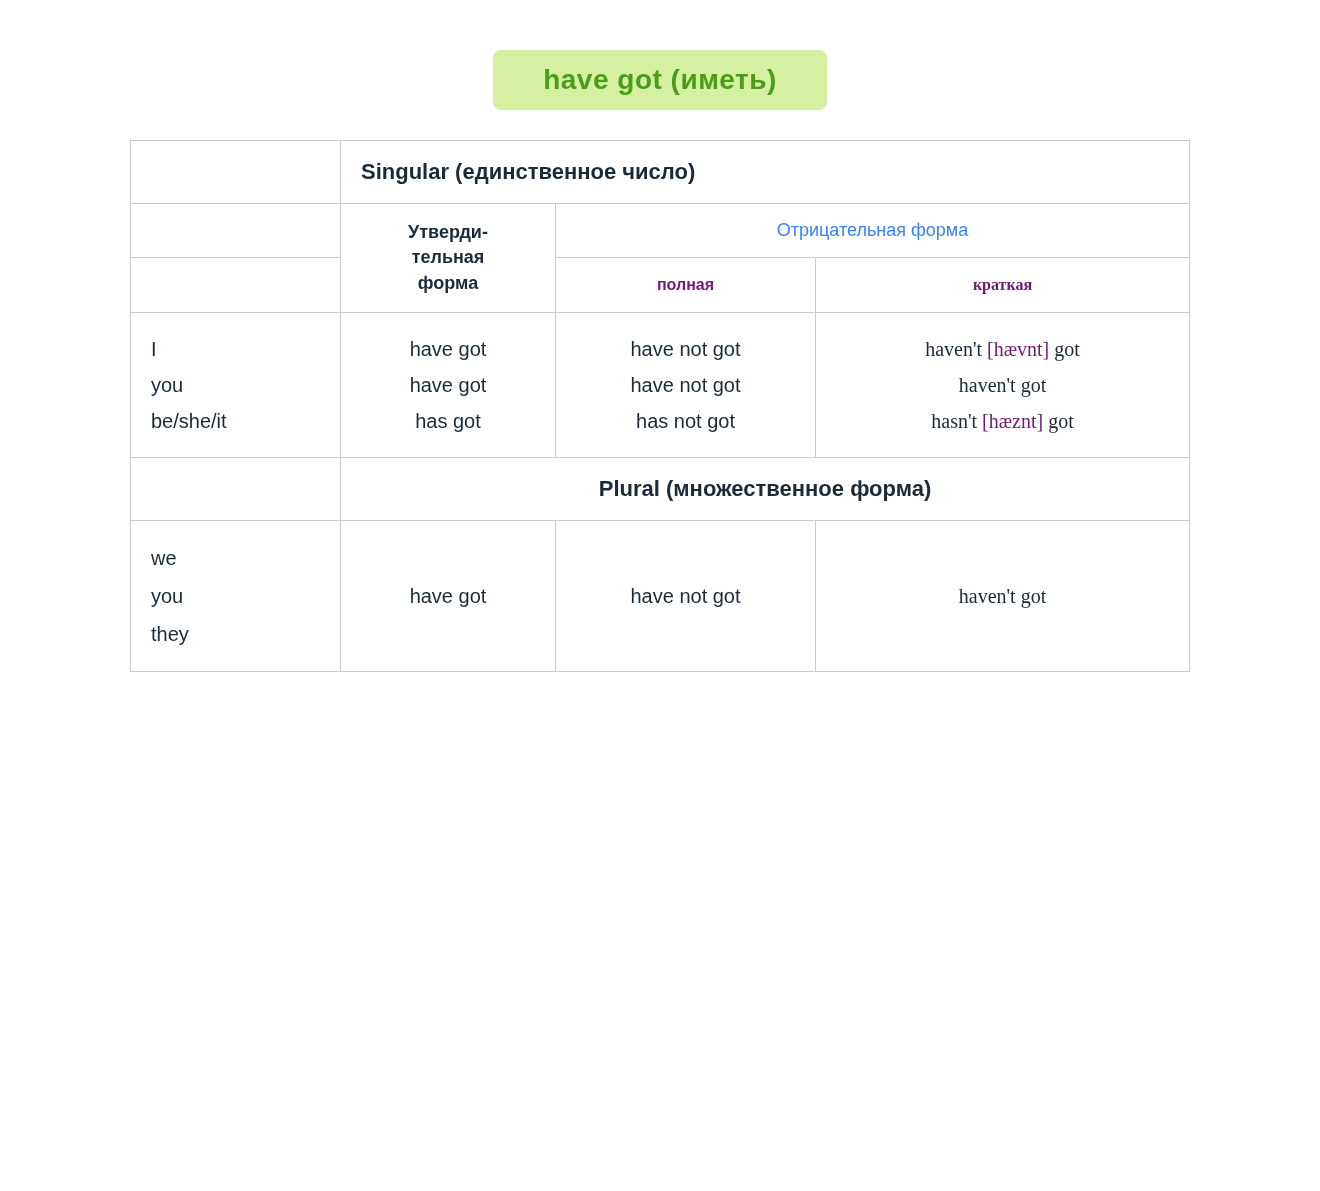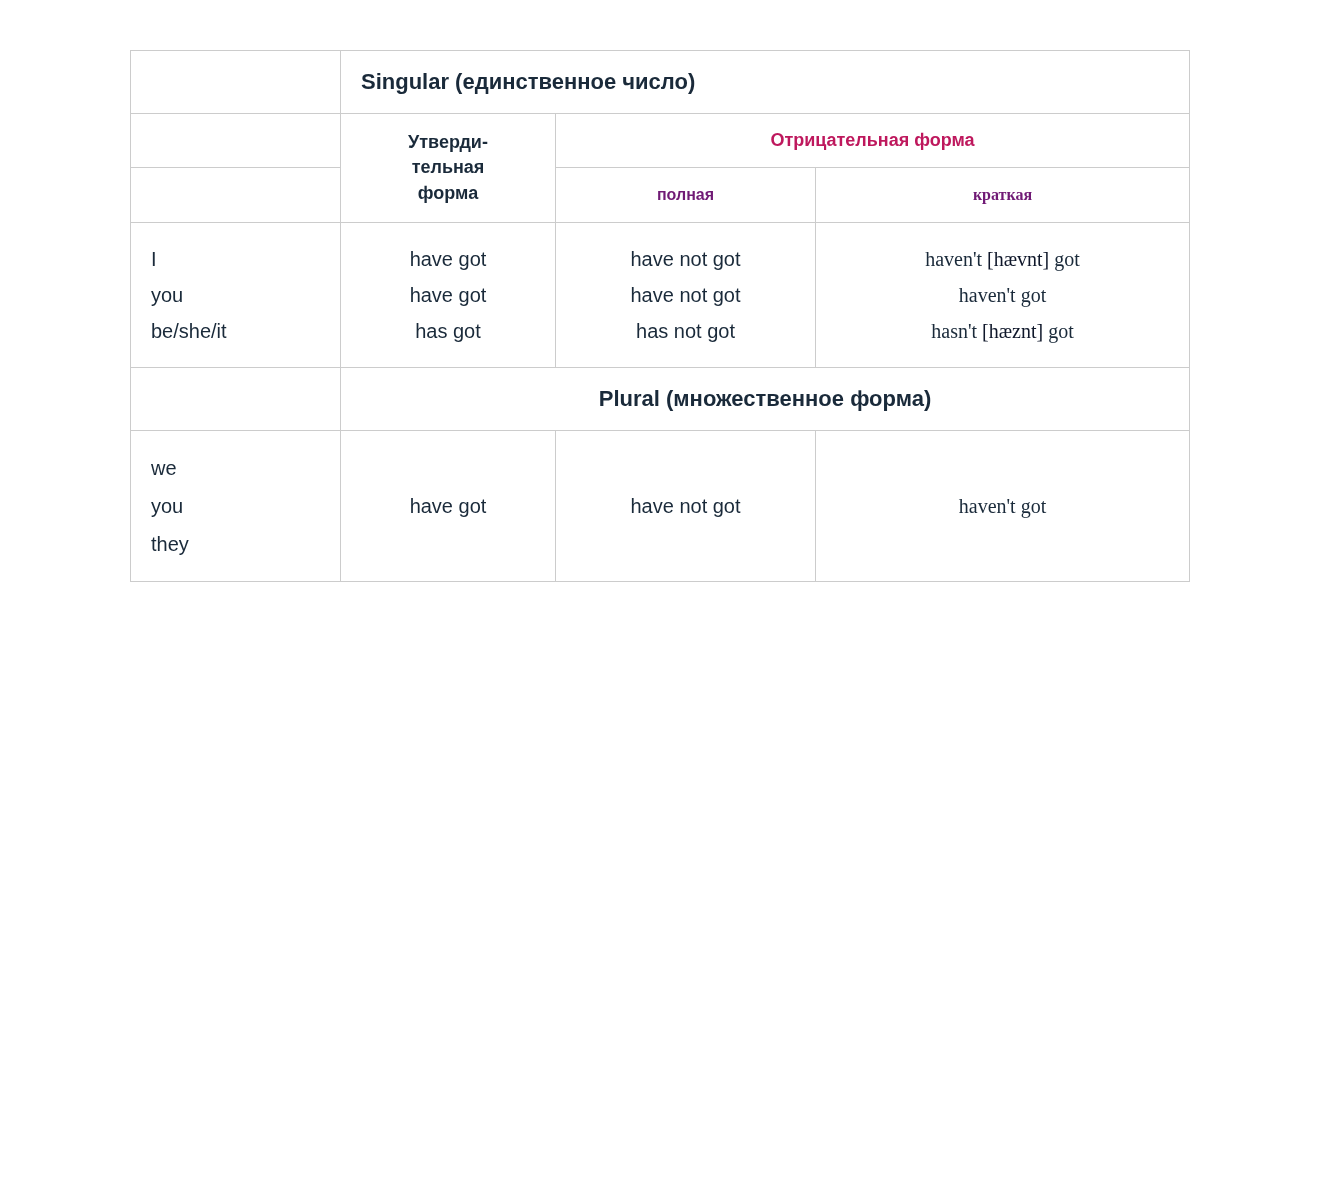--- a/index.html
+++ b/index.html
@@ -103,22 +103,22 @@
       font-size: 18px;
       font-weight: 700;
       color: #1a2a3a;
       vertical-align: middle;
       line-height: 1.4;
     }
 
     .negative-header-main {
       text-align: center;
       font-size: 18px;
-      font-weight: 700;
-      color: #be185d;
+      font-weight: 400;
+      color: #3b82f6;
       padding-bottom: 10px;
       border-bottom: 1px solid #cccccc;
     }
 
     .negative-sub-header {
       text-align: center;
       font-size: 16px;
       font-weight: 600;
       color: #701a75;
       padding: 14px 20px;
@@ -141,21 +141,21 @@
 
     .short-neg-cell {
       font-size: 20px;
       color: #1a2a3a;
       line-height: 1.8;
       text-align: center;
       padding: 28px 20px;
     }
 
     .phonetic {
-      color: #0f172a;
+      color: #701a75;
       font-style: normal;
     }
 
     .plural-row-pronoun {
       font-size: 20px;
       color: #1a2a3a;
       line-height: 1.9;
       padding: 32px 20px;
       vertical-align: middle;
     }
@@ -166,20 +166,23 @@
       text-align: center;
       padding: 32px 20px;
       vertical-align: middle;
     }
   </style>
 </head>
 <body>
 
 <div class="page-container">
 
+  <div class="title-wrapper">
+    <div class="title-badge">have got (иметь)</div>
+  </div>
 
   <table class="main-table">
 
     <tbody>
         <tr>
       <td></td>
       <td colspan="3" class="header-singular">Singular (единственное число)</td>
     </tr>
 
     <tr class="sub-header-row">

